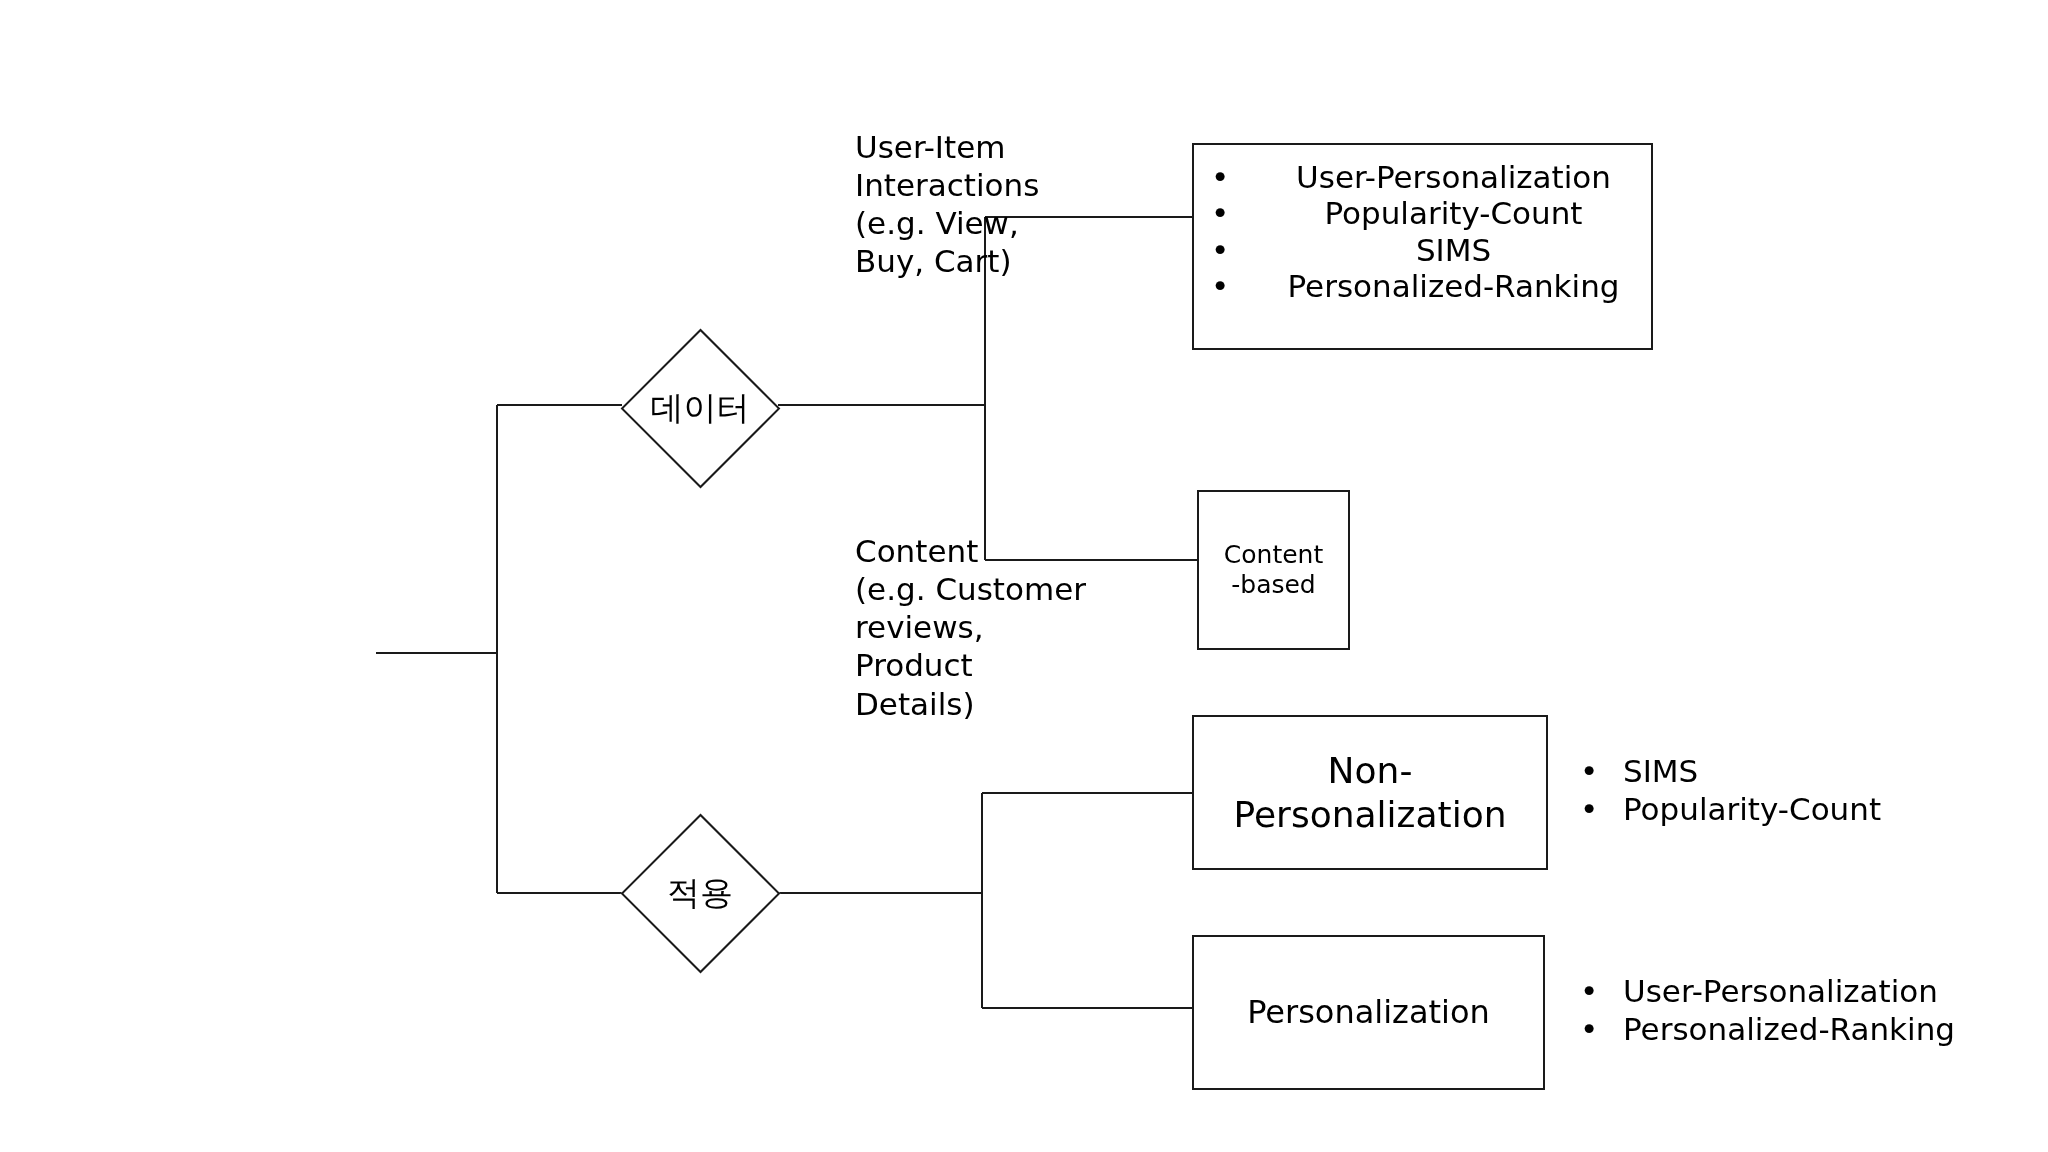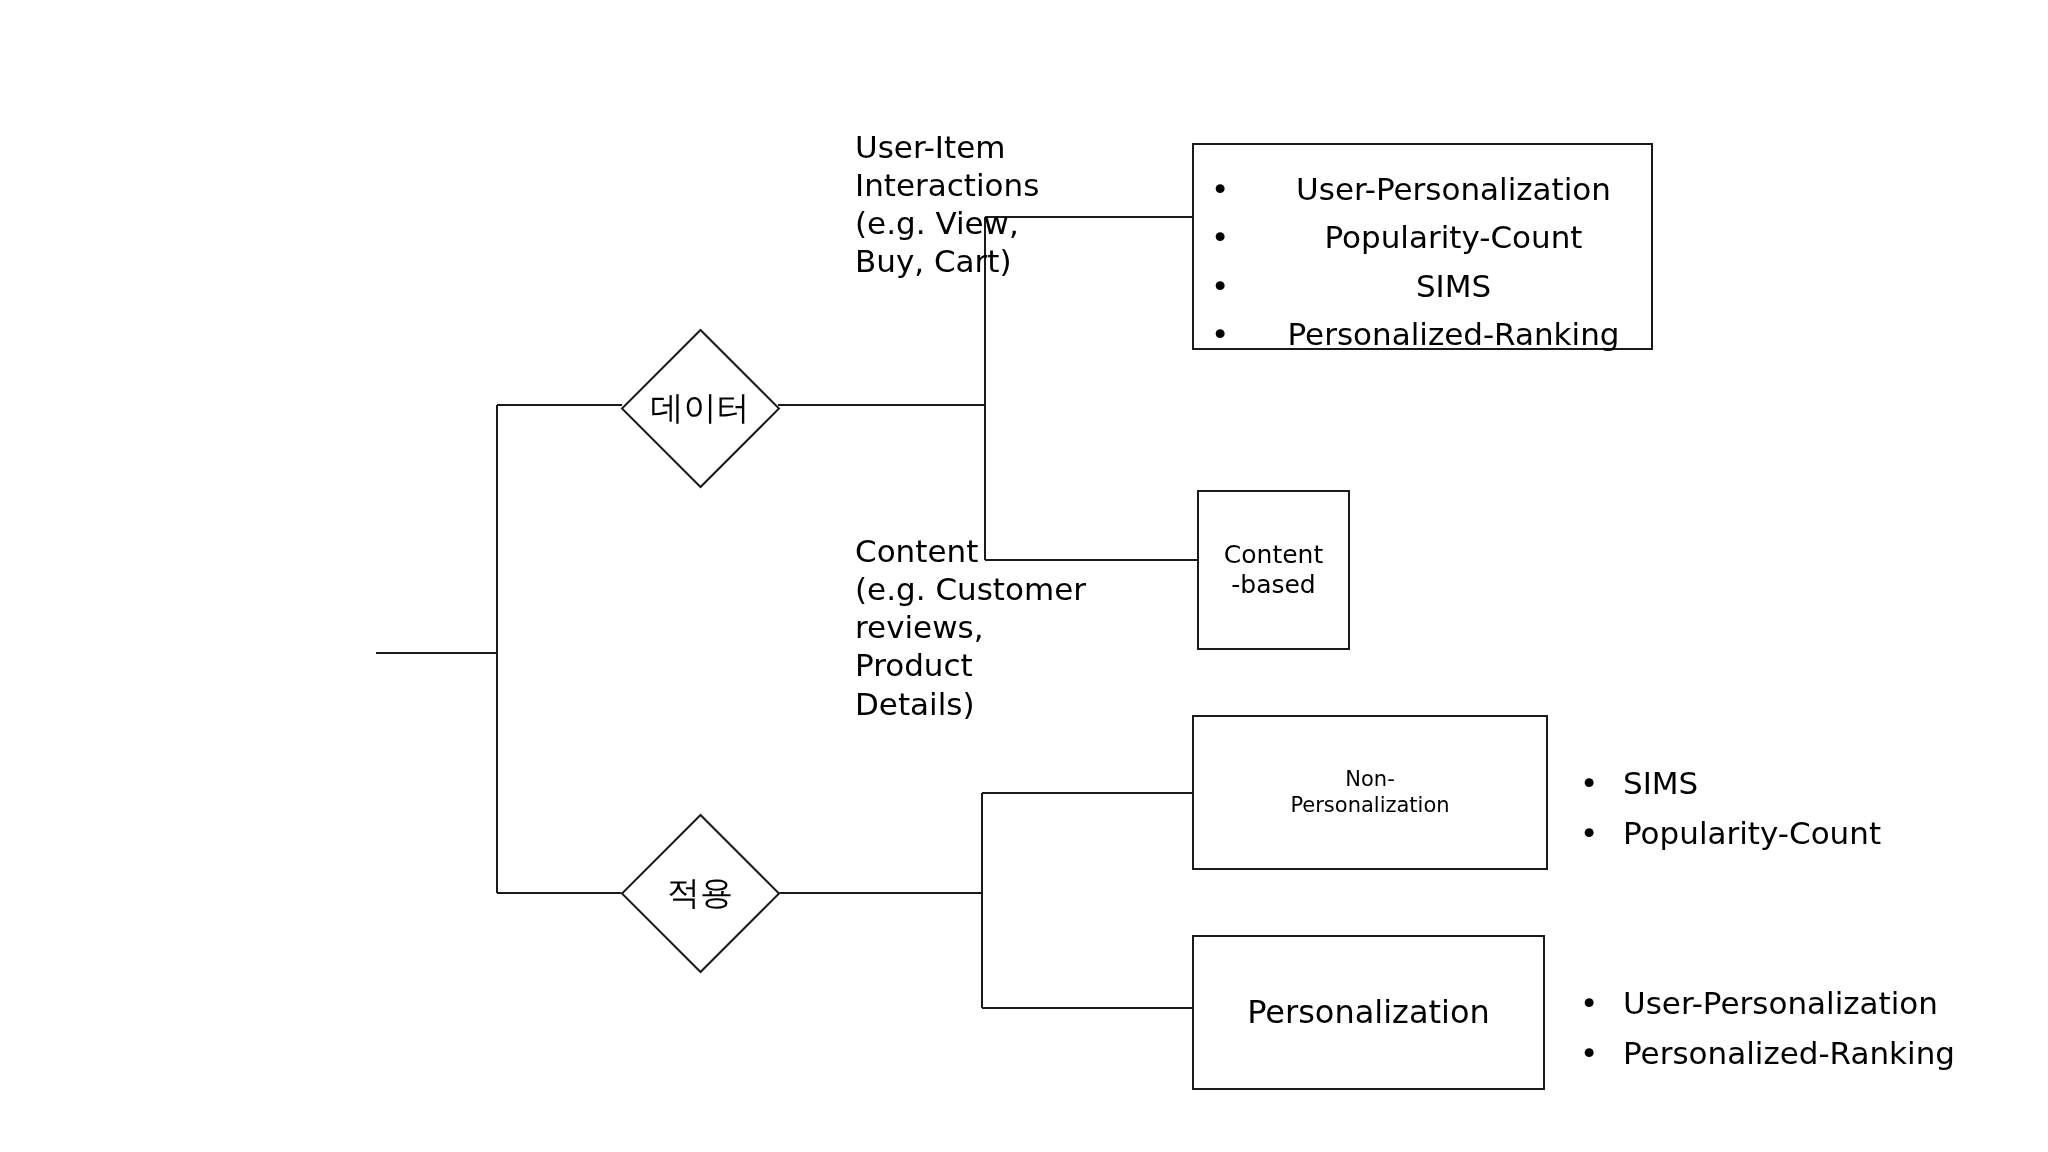--- a/index.html
+++ b/index.html
@@ -124,21 +124,21 @@
     height: 160px;
   }
   #box-content-based .node-label { font-size: 25px; }
 
   #box-non-personalization {
     left: 1192px;
     top: 715px;
     width: 356px;
     height: 155px;
   }
-  #box-non-personalization .node-label { font-size: 21px; }
+  #box-non-personalization .node-label { font-size: 36px; }
 
   #box-personalization {
     left: 1192px;
     top: 935px;
     width: 353px;
     height: 155px;
   }
   #box-personalization .node-label { font-size: 32px; }
 
   
@@ -146,21 +146,20 @@
     list-style: none;
     margin: 0;
     padding: 0;
   }
   ul.bullets > li {
     position: relative;
     padding-left: 60px;
     font-size: 31px;
     line-height: 1.16;
     white-space: nowrap;
-    margin-top: 12px;
   }
   ul.bullets > li::before {
     content: "\2022";
     position: absolute;
     left: 17px;
     top: 0;
     font-size: 31px;
   }
   #box-interaction-algos ul.bullets > li {
     padding-left: 62px;

